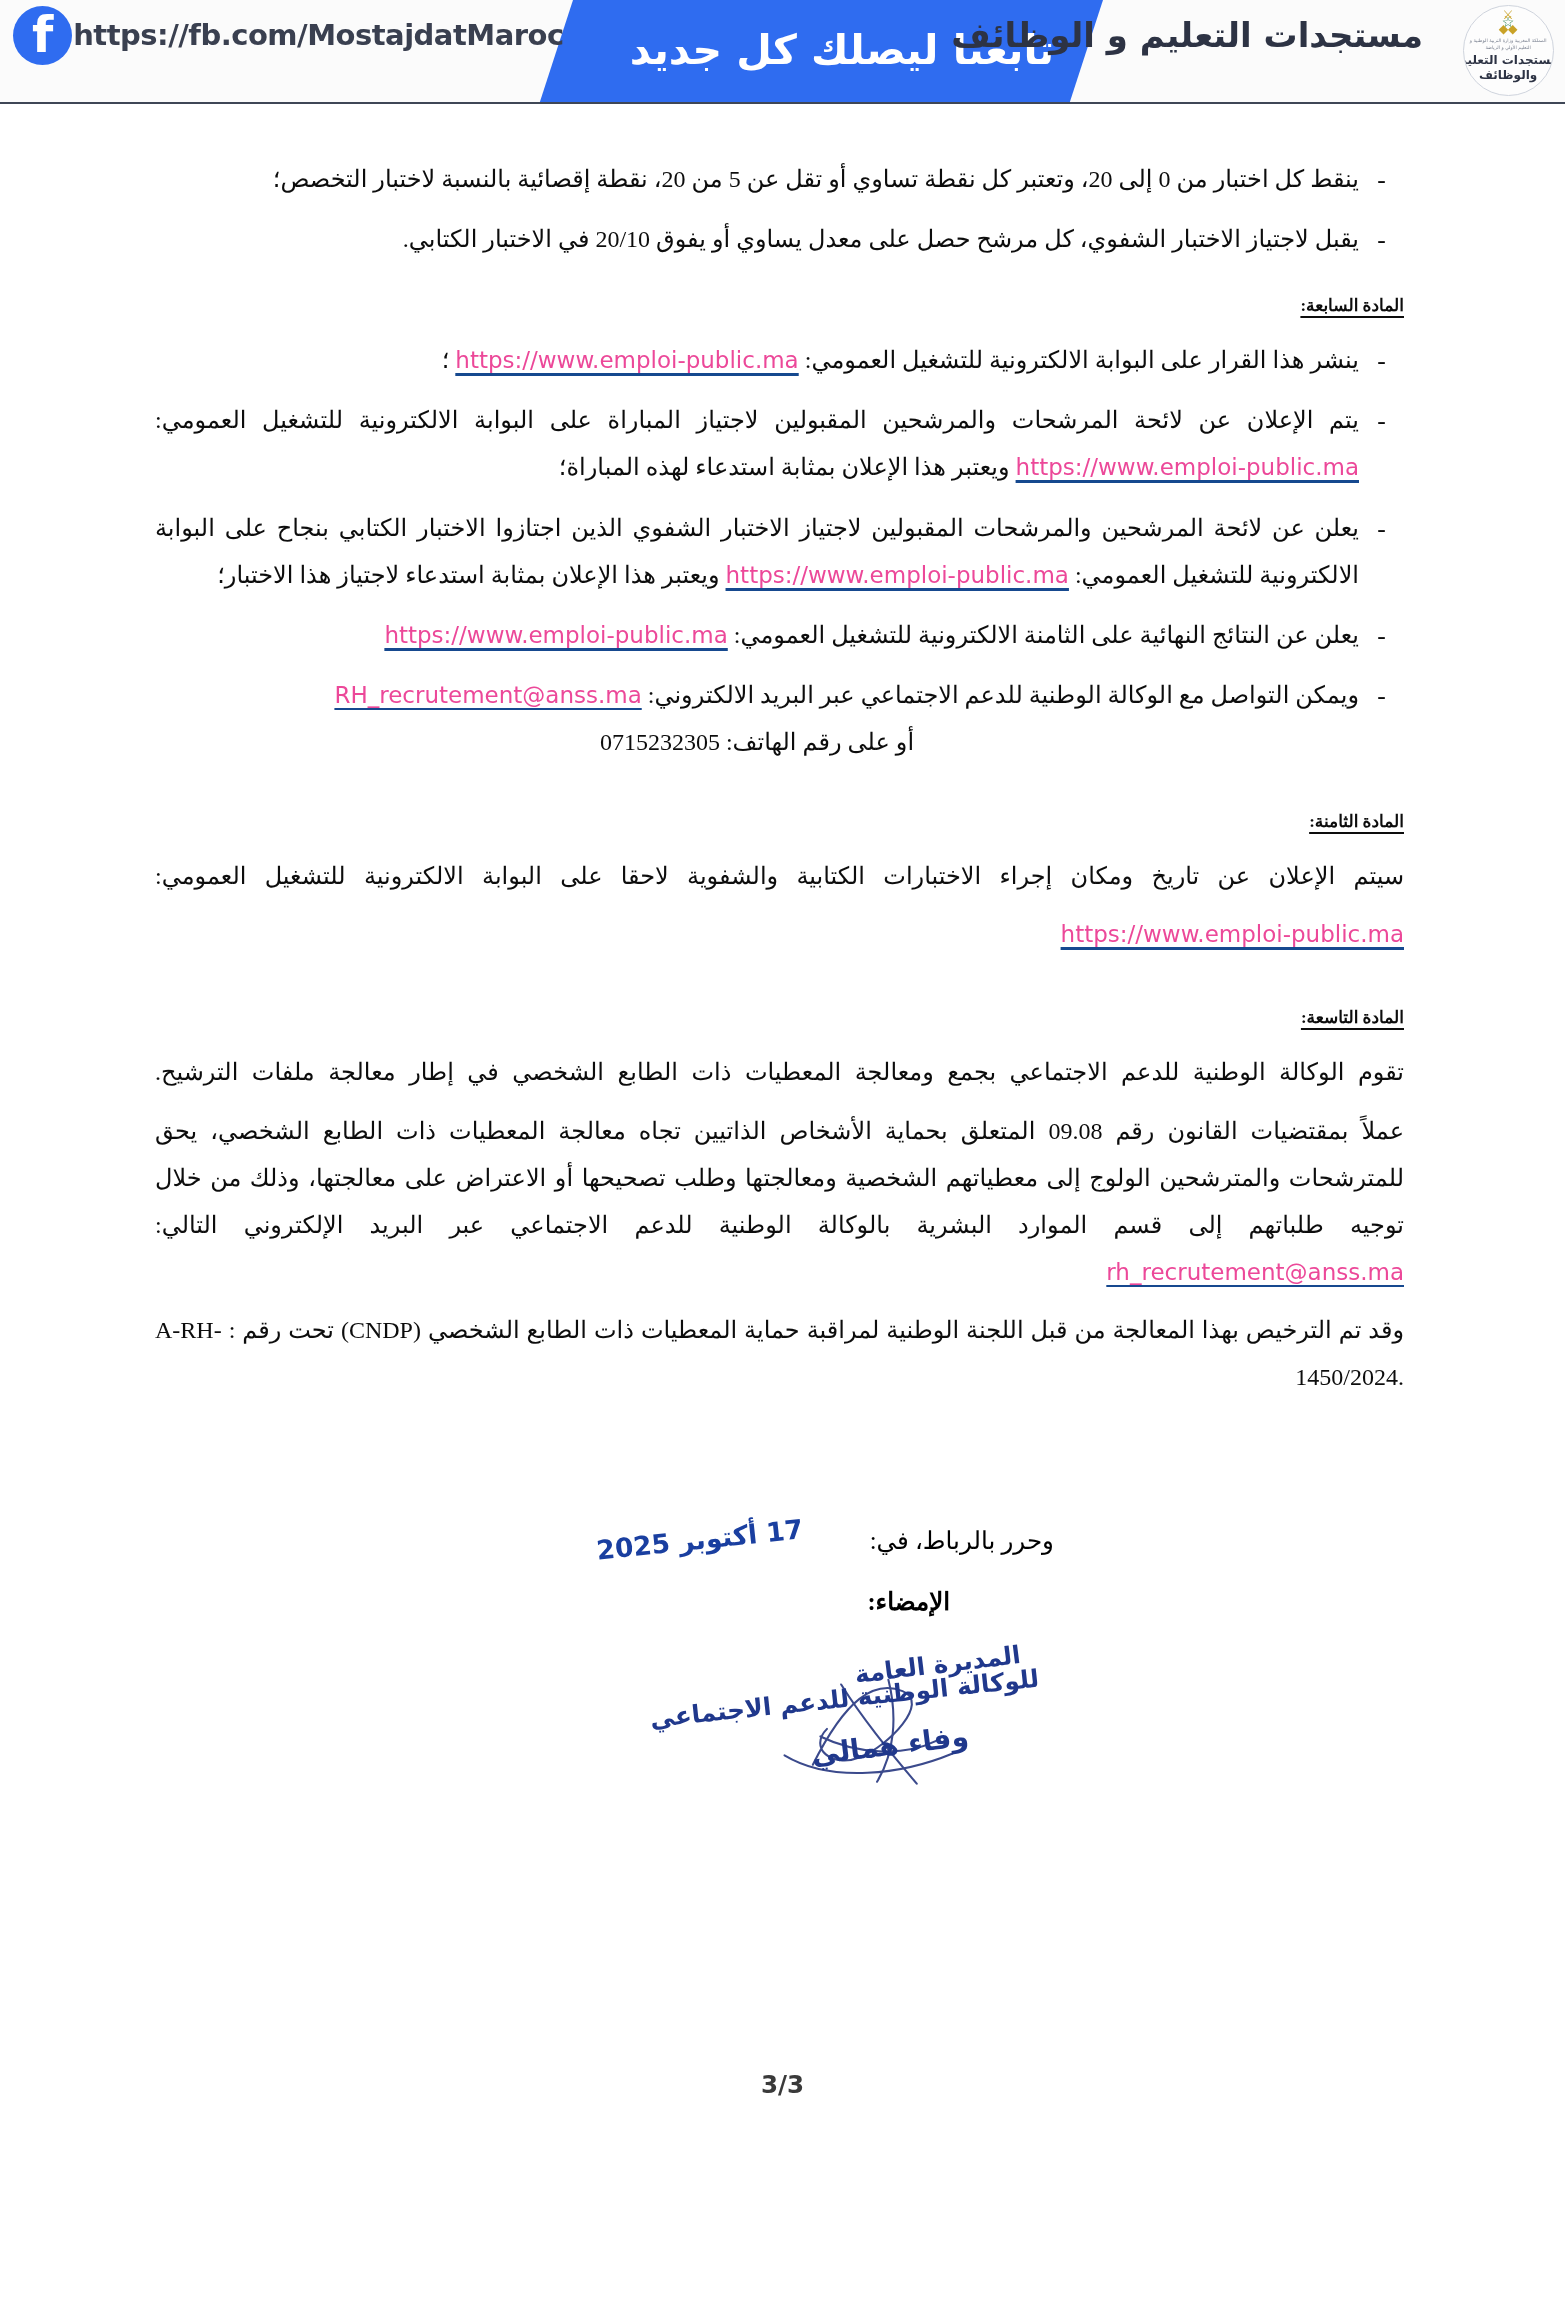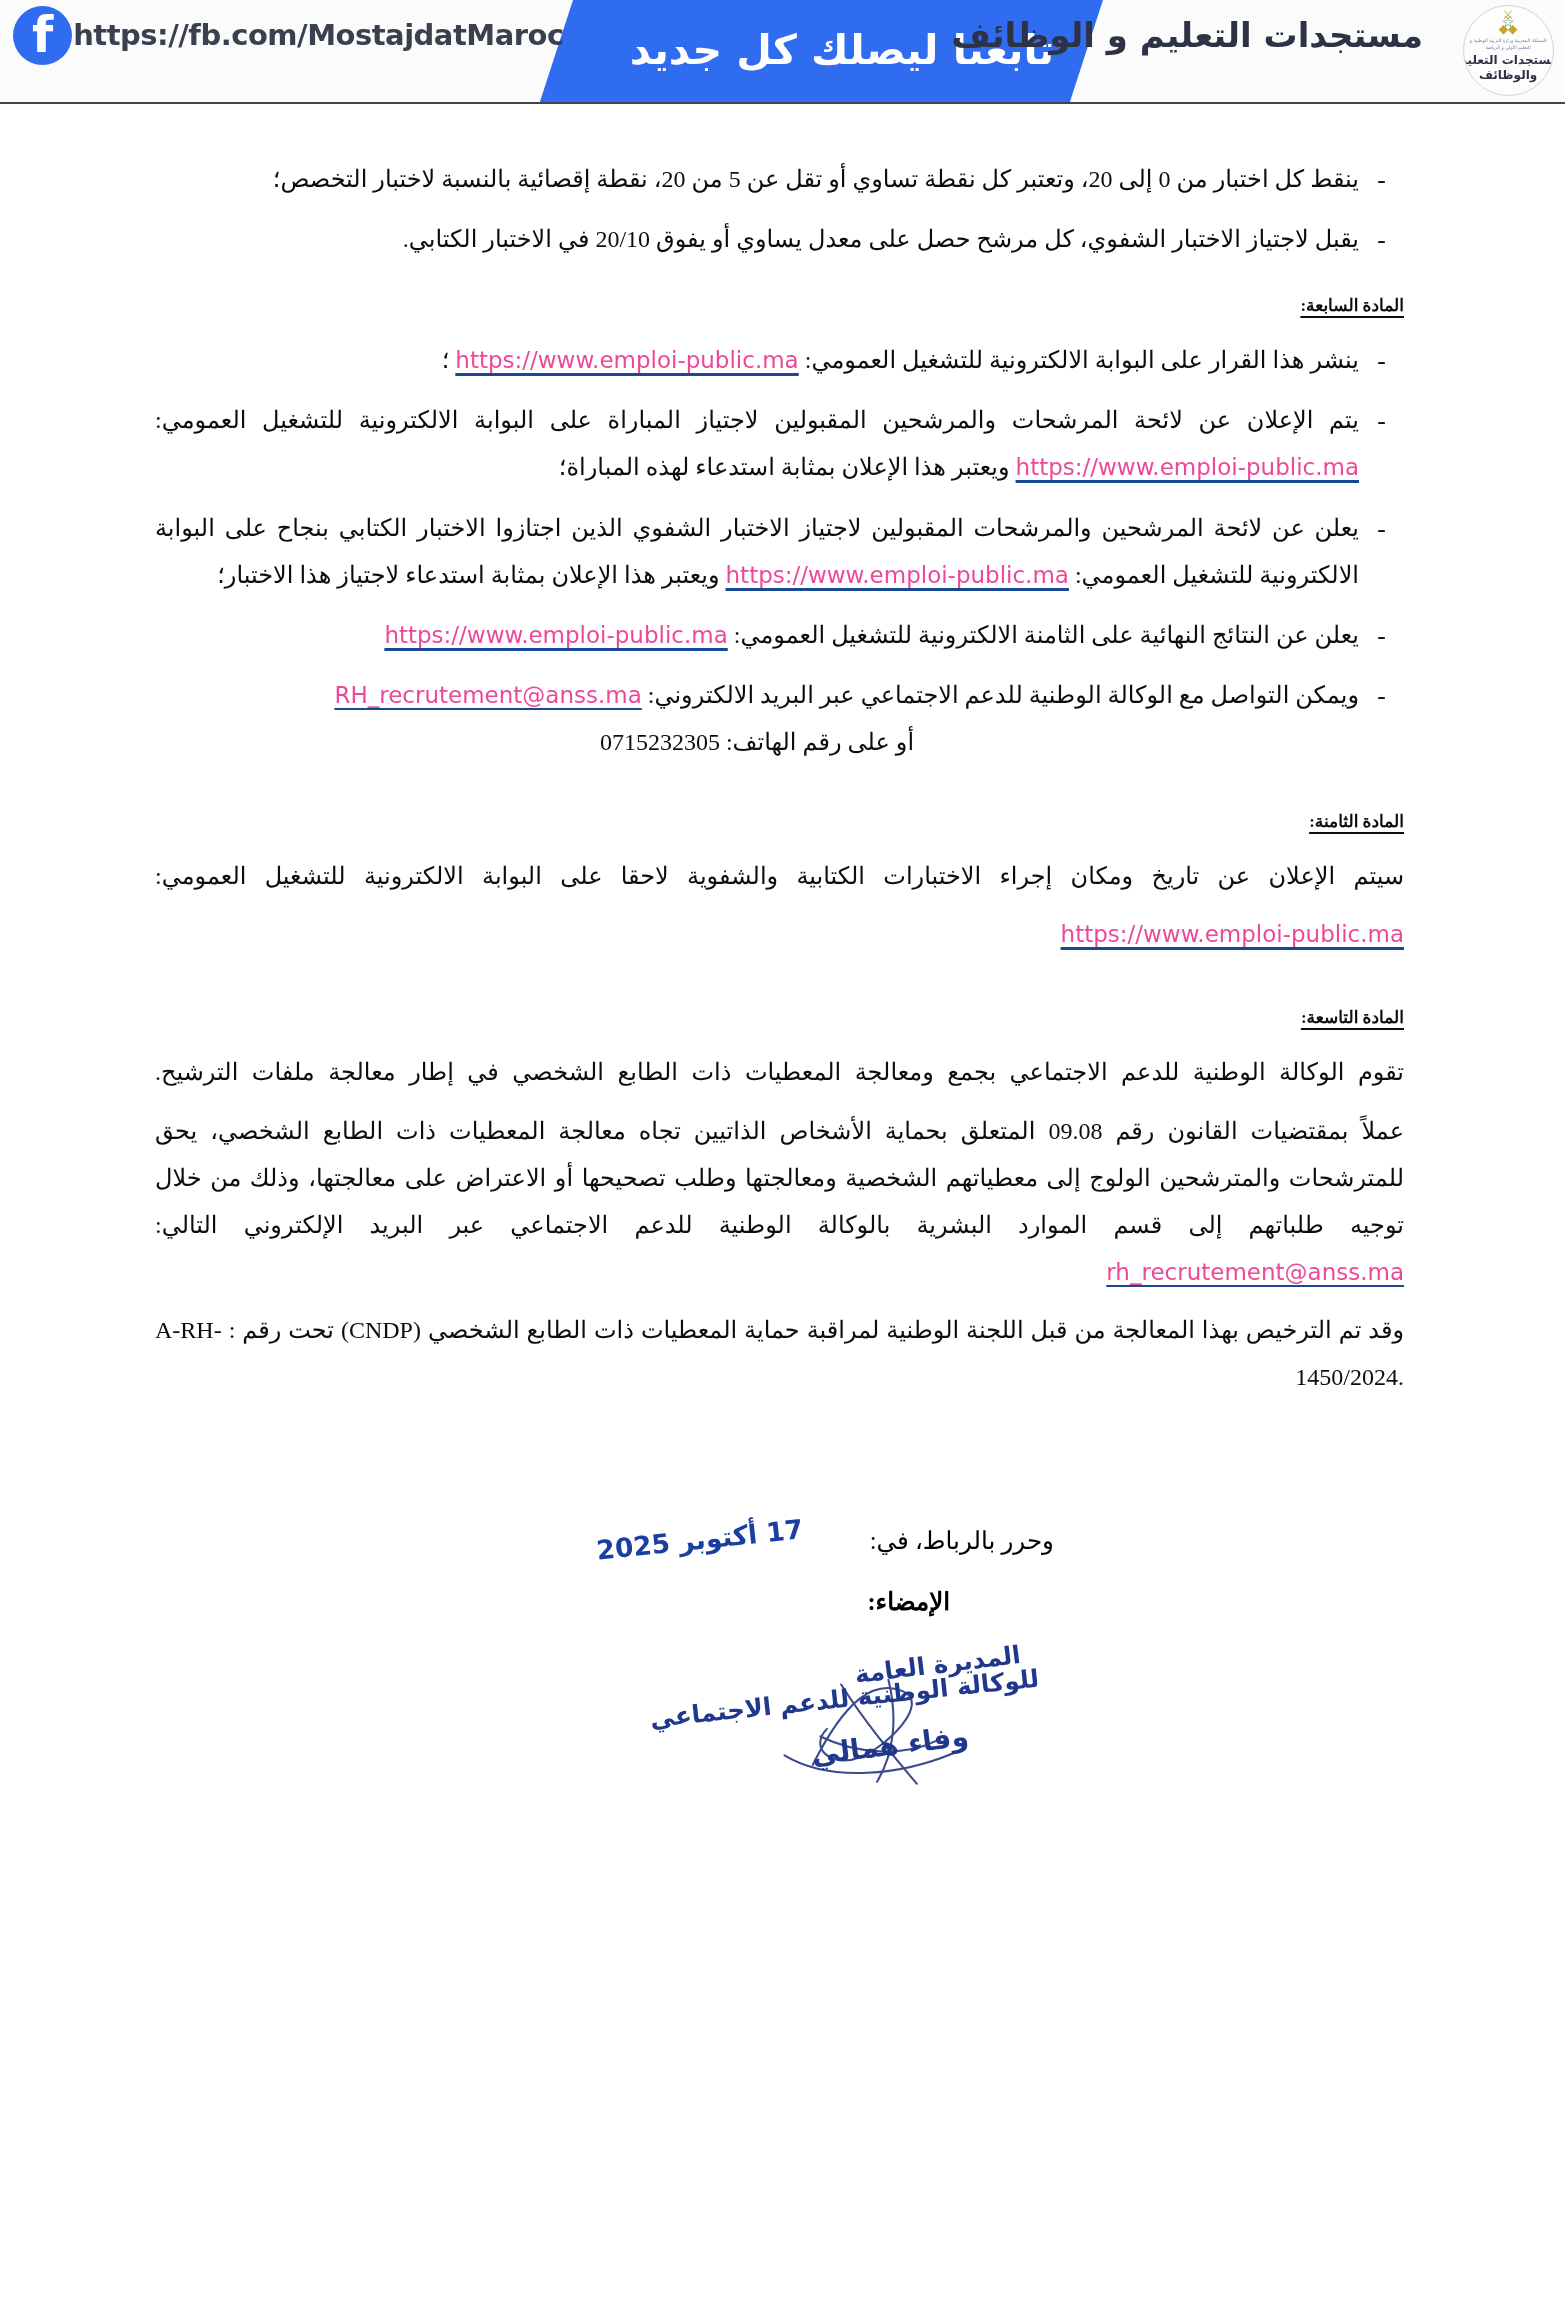--- a/index.html
+++ b/index.html
@@ -445,15 +445,16 @@
         <path d="M150 45 C175 85, 205 120, 230 150"></path>
         <path d="M200 40 C210 80, 206 118, 188 148"></path>
         <path d="M128 100 C165 118, 215 122, 250 105"></path>
       </g>
     </svg>
     <span class="s1">المديرة العامة</span>
     <span class="s2">للوكالة الوطنية للدعم الاجتماعي</span>
     <span class="s3">وفاء همالي</span>
   </div>
 
+  <div class="page-number">3/3</div>
 
 </div>
 
 
 </body></html>

